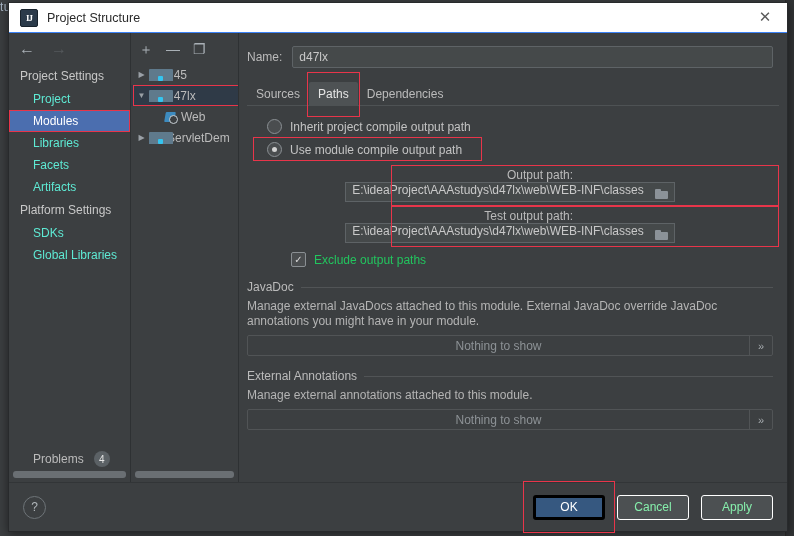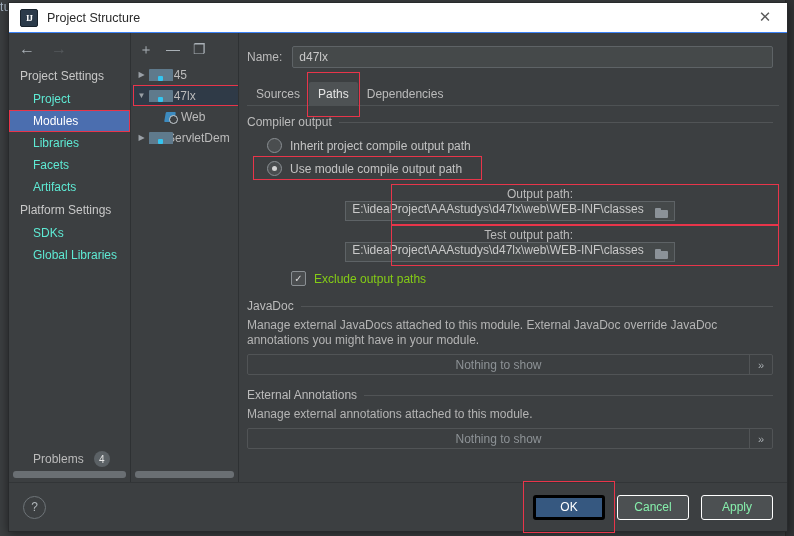--- a/index.html
+++ b/index.html
@@ -505,21 +505,21 @@
     background: #4a4d4f;
     border-radius: 2px;
     display: flex;
     align-items: center;
     justify-content: center;
     color: #d8d8d8;
     font-size: 10px;
     line-height: 1;
     flex: 0 0 auto;
   }
-  .checkbox-label { color: #84cc16; font-size: 12px; text-align: right; }
+  .checkbox-label { color: #22c55e; font-size: 12px; text-align: right; }
 
   .desc-text {
     color: #b4b4b4;
     font-size: 12px;
     line-height: 15px;
     margin-bottom: 6px;
     max-width: 548px;
   }
 
   .empty-list {
@@ -717,24 +717,20 @@
 
       <div id="tabs">
         <div class="tab">Sources</div>
         <div class="tab active annotated">Paths</div>
         <div class="tab">Dependencies</div>
       </div>
       <div id="tab-underline"></div>
 
       <div id="content-scroll">
 
-        <div class="section-title-row">
-          <span class="section-title">Compiler output</span>
-          <span class="section-rule"></span>
-        </div>
 
         <div class="radio-row">
           <span class="radio"></span>
           <span class="radio-label">Inherit project compile output path</span>
         </div>
 
         <div class="radio-row annotated">
           <span class="radio checked"></span>
           <span class="radio-label">Use module compile output path</span>
         </div>

